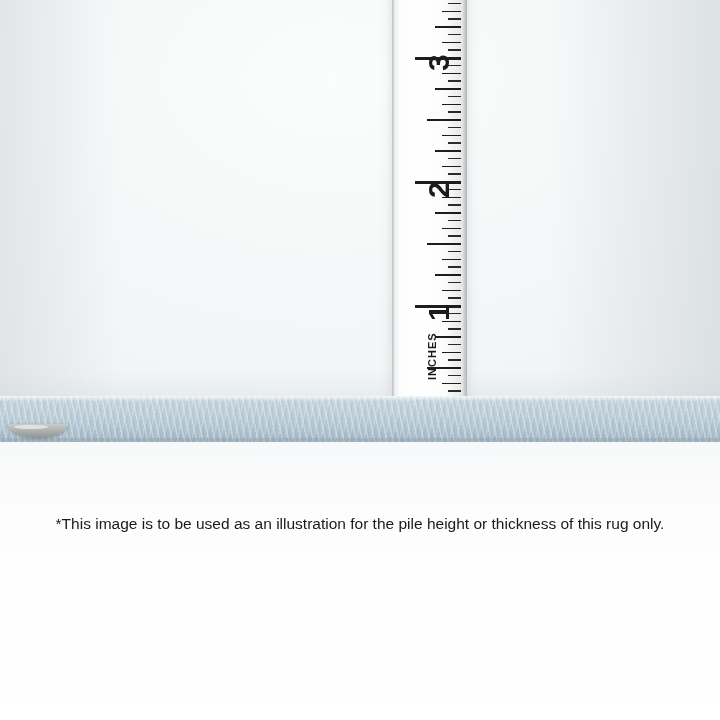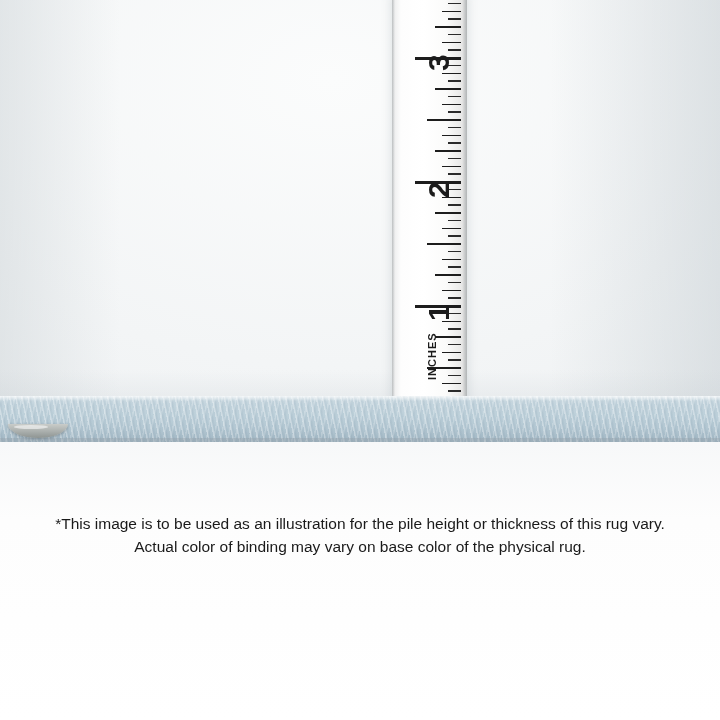--- a/index.html
+++ b/index.html
@@ -298,17 +298,16 @@
     <div class="rug-top-edge"></div>
     <div class="rug-bottom-shadow"></div>
   </div>
 
   <div class="tape-foot"></div>
   <div class="tape-foot-gloss"></div>
 
   <div class="floor"></div>
 
   <div class="caption">
-    <div>*This image is to be used as an illustration for the pile height or thickness of this rug vary.</div>
-    <div>Actual color of binding may vary on base color of the physical rug.</div>
+    <div>*This image is to be used as an illustration for the pile height or thickness of this rug only.</div>
   </div>
 
 </div>
 
 </body></html>

